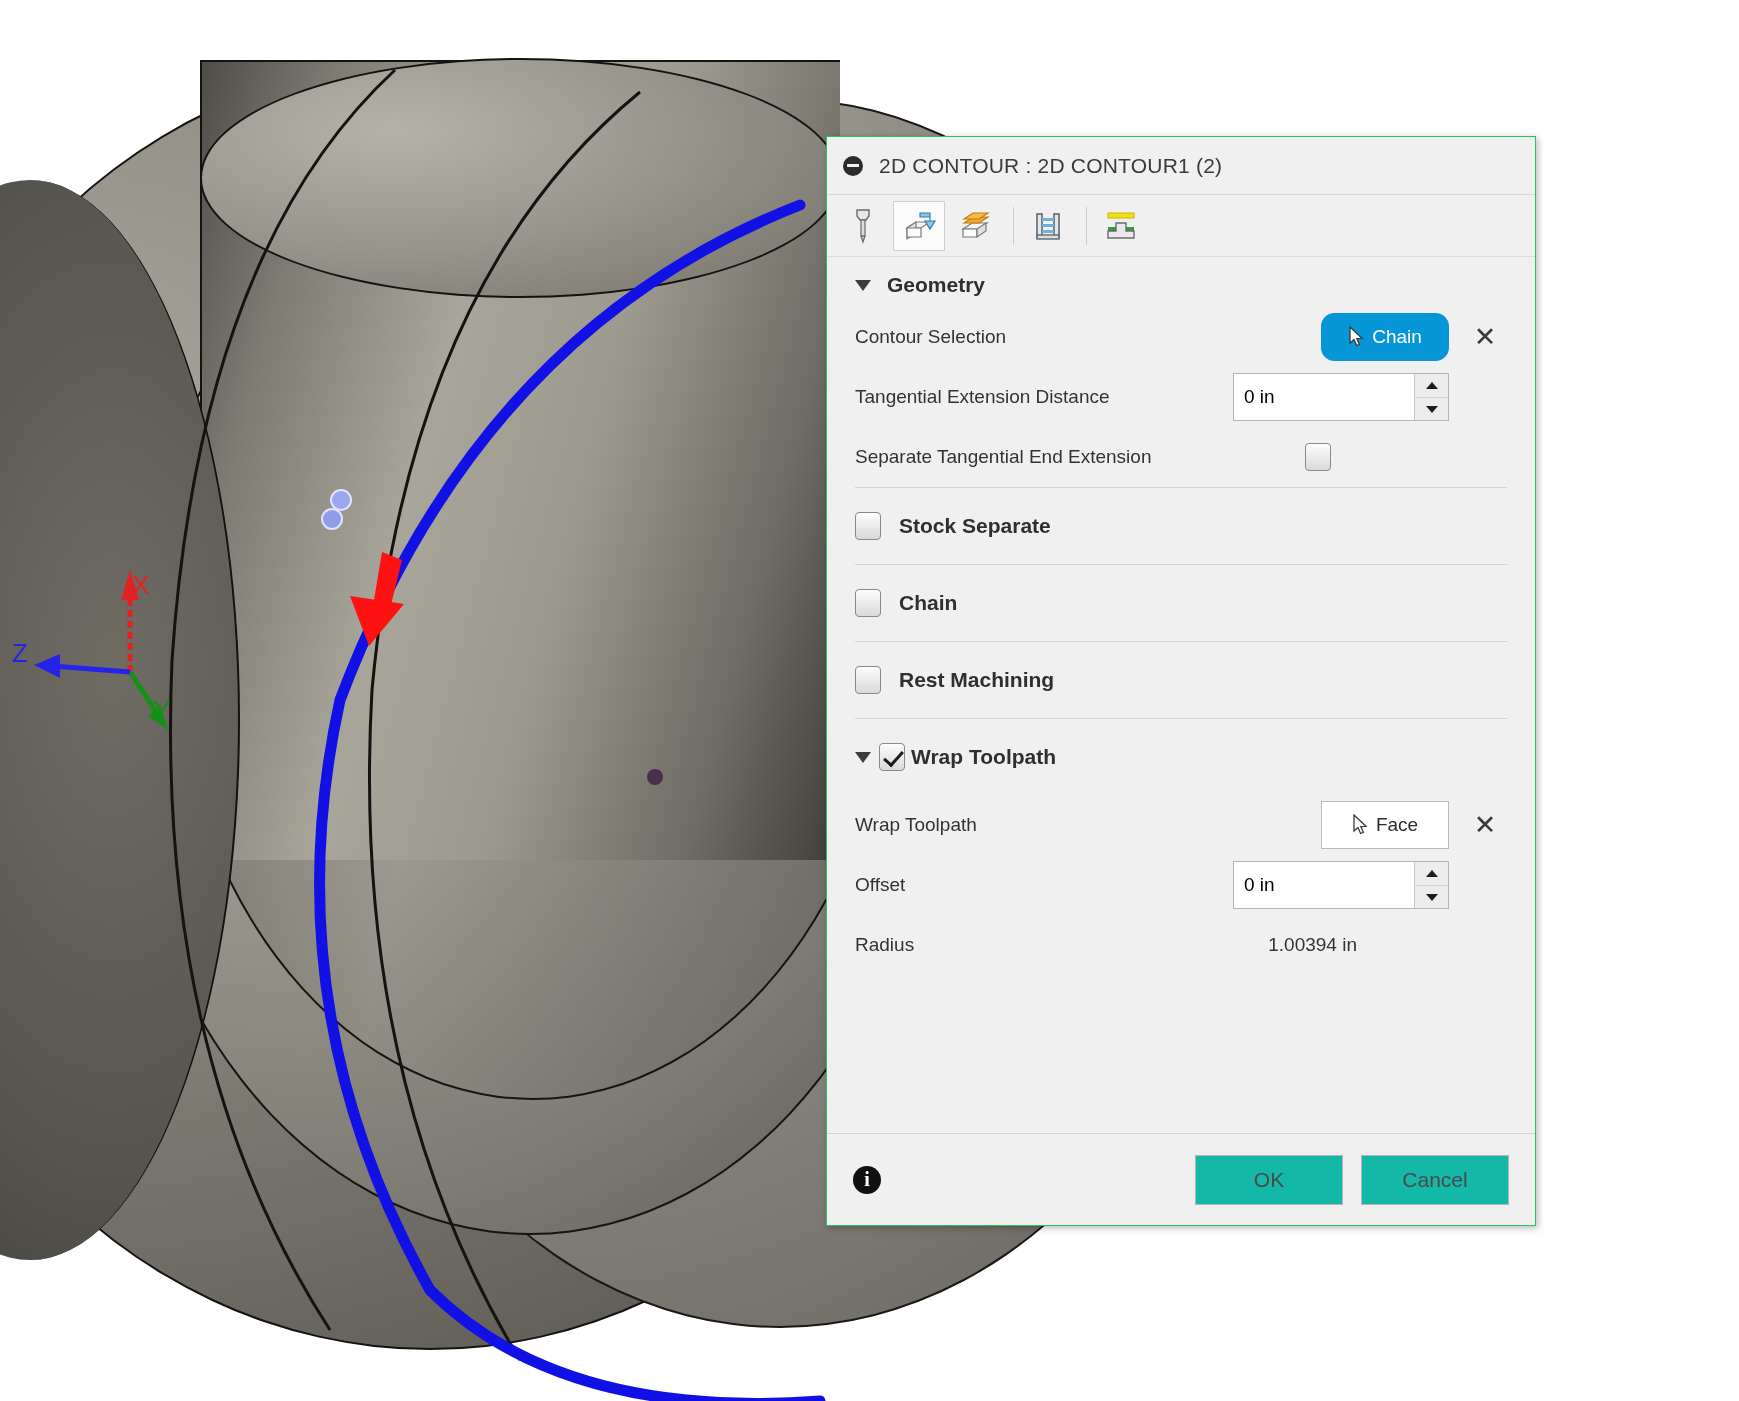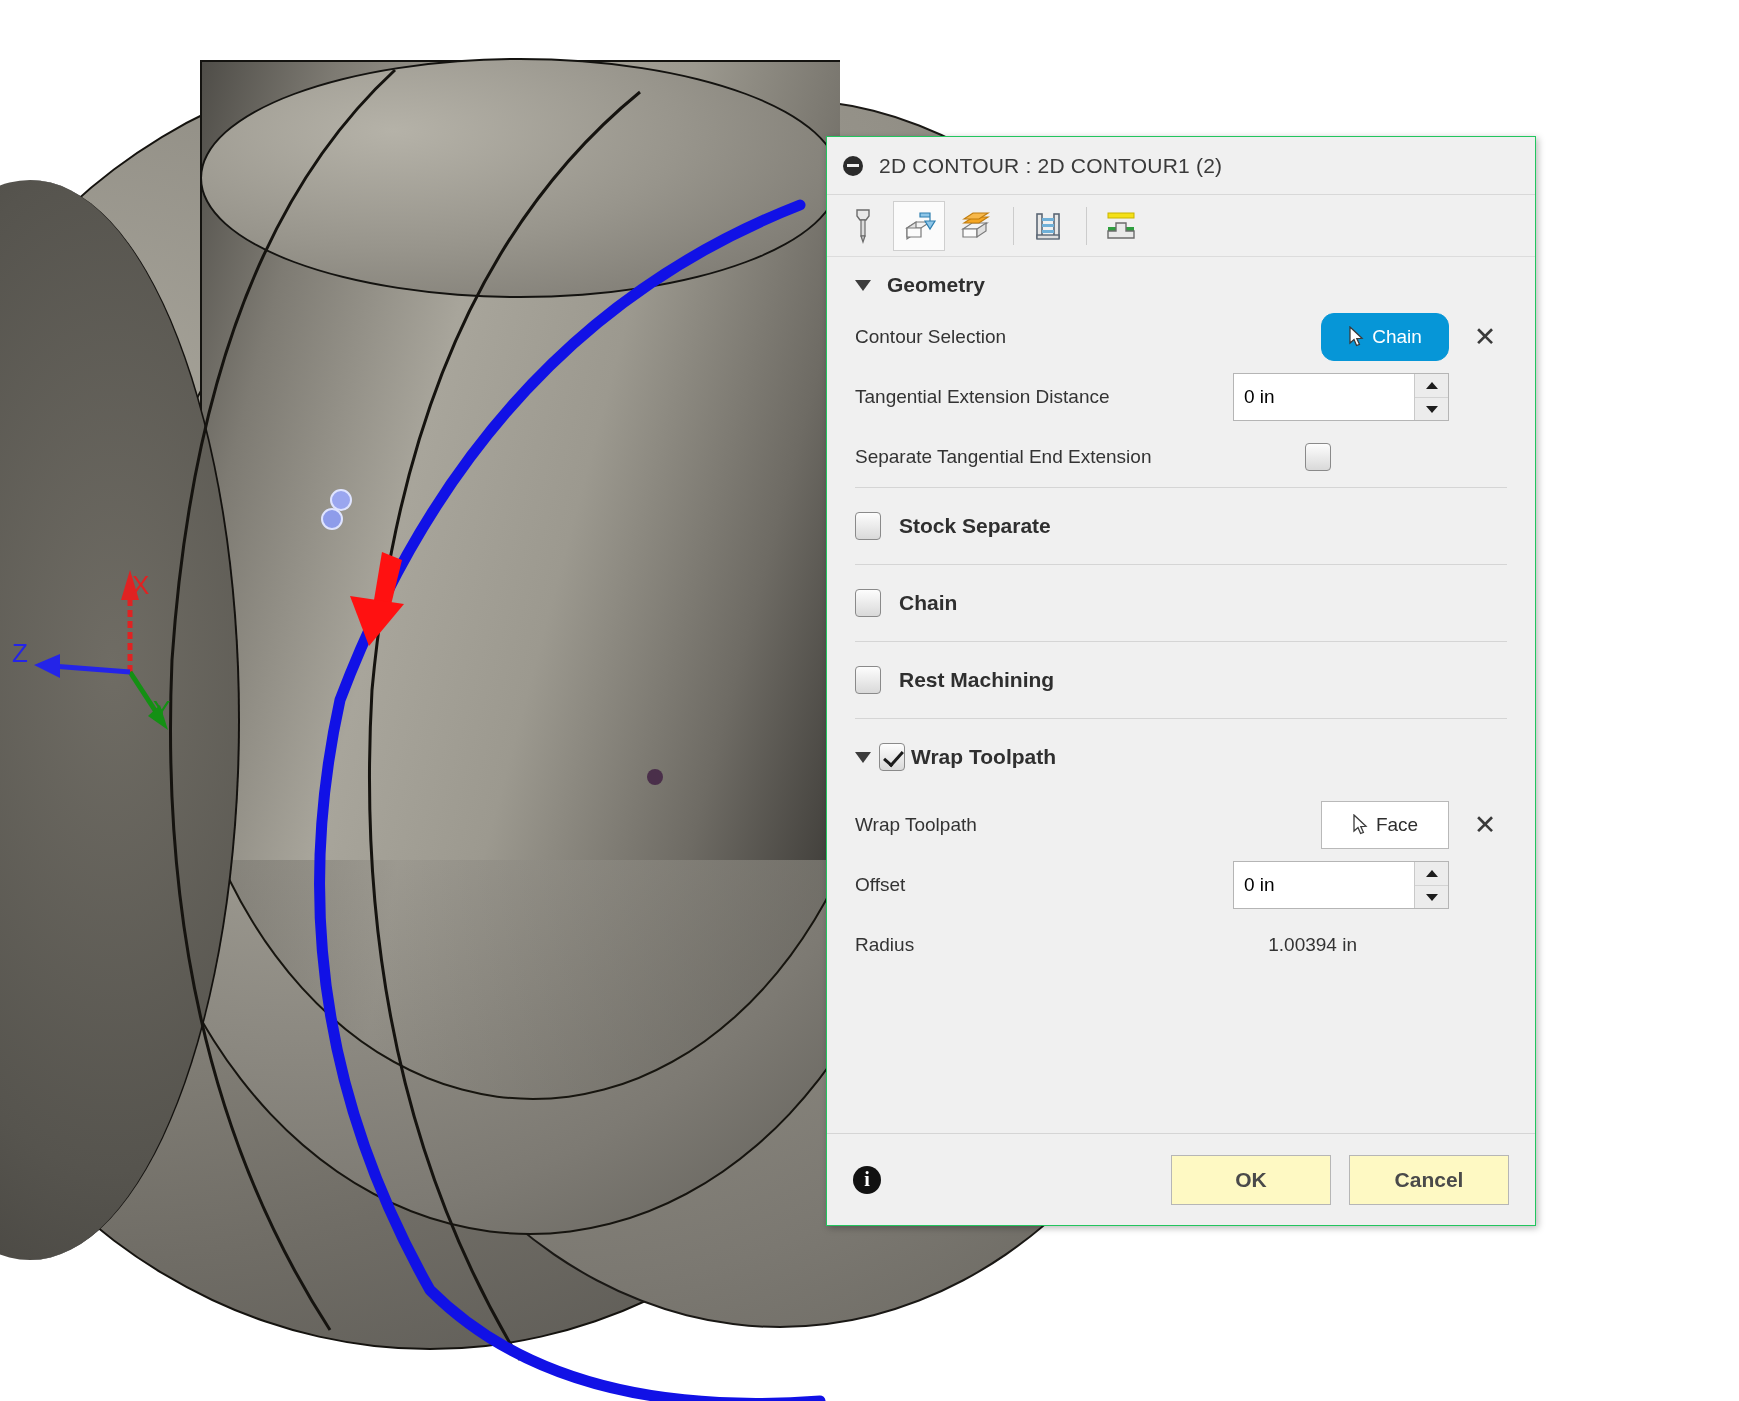--- a/index.html
+++ b/index.html
@@ -301,29 +301,28 @@
     width: 28px; height: 28px; border-radius: 50%;
     background: #111111; color: #ffffff;
     display: flex; align-items: center; justify-content: center;
     font-family: "Liberation Serif", serif;
     font-weight: bold; font-size: 20px;
     cursor: pointer;
     flex: 0 0 auto;
   }
   .footer-spacer { flex: 1 1 auto; }
   .dlgbtn {
-    width: 160px; height: 50px;
-    background: #fef9c3;
+    width: 148px; height: 50px;
+    background: #14b8a6;
     border: 1px solid #b6b6b6;
     font-family: "Liberation Sans", sans-serif;
     font-size: 21px;
     color: #4a4a4a;
     cursor: pointer;
     margin-left: 18px;
-    font-weight: bold;
   }
 </style>
 </head>
 <body>
 
 <div id="viewport">
   <div class="cyl-big"></div>
   <div class="disc-face"></div>
   <div class="cyl-mid"></div>
   <div class="groove-band"></div>

